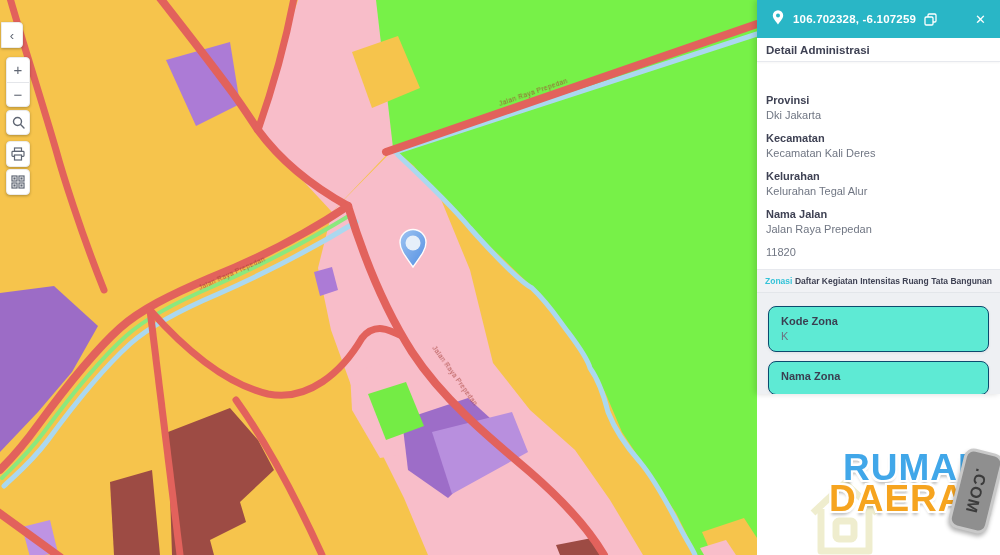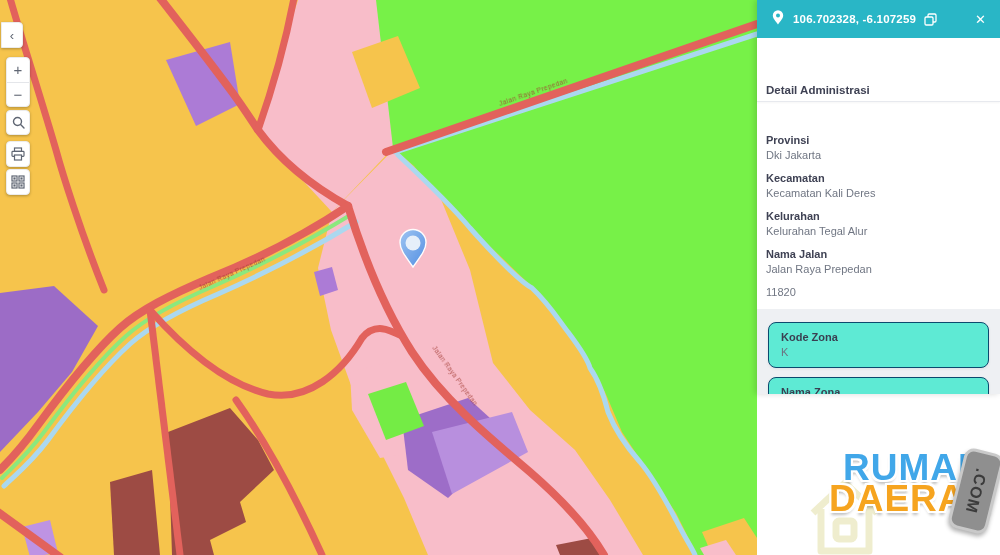--- a/index.html
+++ b/index.html
@@ -29,21 +29,21 @@
   .panel{position:relative;width:243px;height:394px;background:#fff;z-index:5;
          box-shadow:-2px 0 6px rgba(0,0,0,.15);display:flex;flex-direction:column;}
   .panel-header{height:38px;background:#29B6C6;display:flex;align-items:center;
          color:#fff;flex:0 0 auto;}
   .panel-header .pin{margin-left:15px;margin-right:9px;}
   .coords{font-size:11.5px;font-weight:bold;letter-spacing:.2px;}
   .copy{margin-left:8px;cursor:pointer;display:flex;}
   .close{margin-left:auto;margin-right:14px;font-size:13px;font-weight:bold;cursor:pointer;line-height:1;}
   .panel-title{height:23px;display:flex;align-items:center;padding-left:9px;
          font-size:11.5px;font-weight:bold;color:#3F4254;border-bottom:1px solid #e7e9ee;
-         box-shadow:0 1px 2px rgba(0,0,0,.04);flex:0 0 auto;margin-top:40px;}
+         box-shadow:0 1px 2px rgba(0,0,0,.04);flex:0 0 auto;}
   .fields{padding:8px 9px 0 9px;flex:0 0 auto;margin-top:24px;}
   .field{margin-bottom:11px;}
   .field .lbl{font-size:11px;font-weight:bold;color:#3F4254;margin-bottom:3px;}
   .field .val{font-size:11px;color:#707683;}
   .tabs{height:22px;background:#f1f2f5;border-top:1px solid #e7e9ee;border-bottom:1px solid #e3e6ea;
         display:flex;align-items:center;justify-content:space-between;padding:0 8px;flex:0 0 auto;}
   .tab{font-size:8.5px;font-weight:bold;color:#3F4254;cursor:pointer;white-space:nowrap;}
   .tab.active{color:#35C3D8;}
   .cards{flex:1;background:#eef0f3;padding:13px 11px;overflow:hidden;}
   .card{background:#5eead4;border:1px solid #0c4a6e;border-radius:8px;
@@ -211,20 +211,26 @@
       </div>
       <div class="field">
         <div class="lbl">Nama Jalan</div>
         <div class="val">Jalan Raya Prepedan</div>
       </div>
       <div class="field">
         <div class="val">11820</div>
       </div>
     </div>
 
+    <nav class="tabs">
+      <span class="tab active">Zonasi</span>
+      <span class="tab">Daftar Kegiatan</span>
+      <span class="tab">Intensitas Ruang</span>
+      <span class="tab">Tata Bangunan</span>
+    </nav>
 
     <div class="cards">
       <div class="card">
         <div class="lbl">Kode Zona</div>
         <div class="val">K</div>
       </div>
       <div class="card">
         <div class="lbl">Nama Zona</div>
       </div>
       <div class="card">

